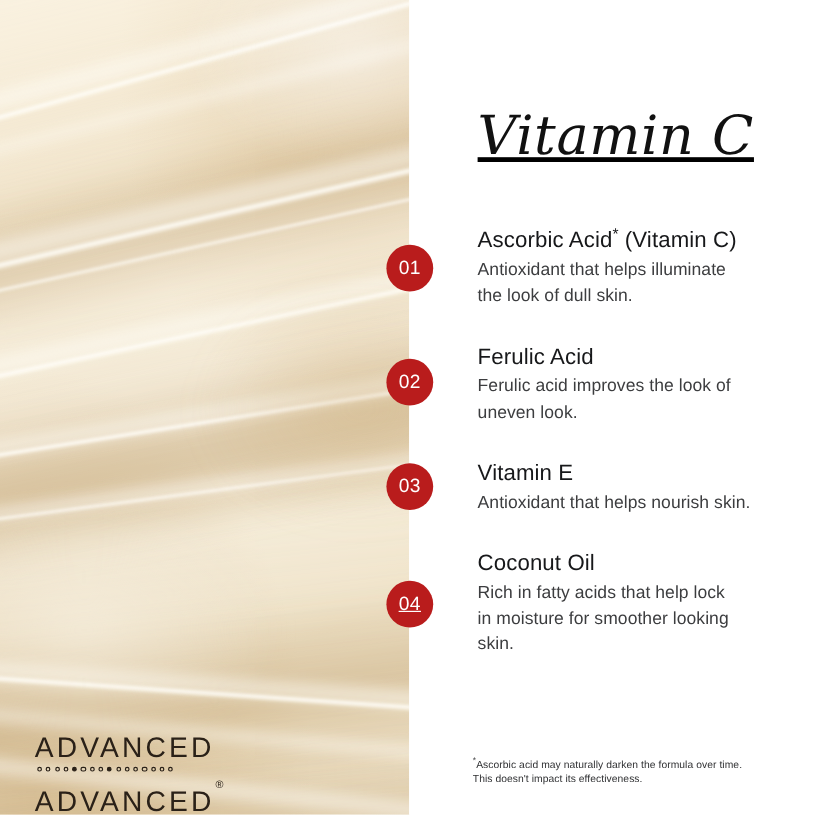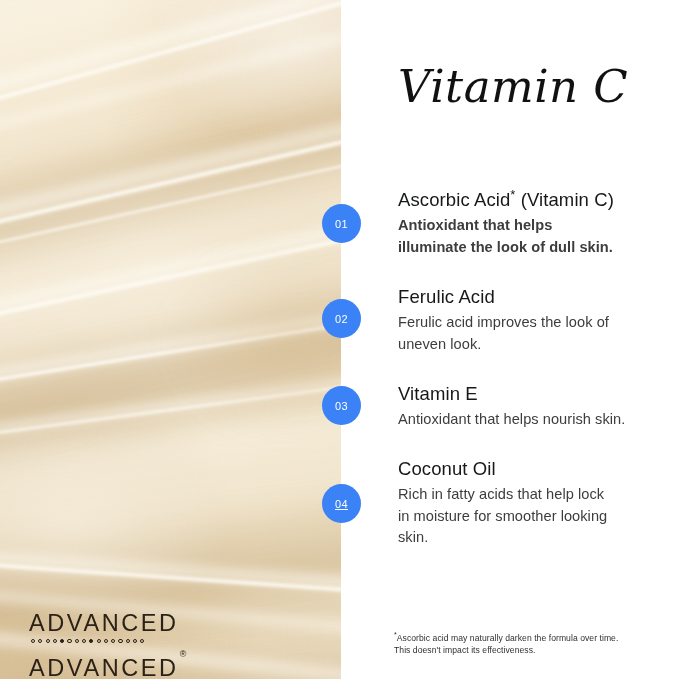--- a/index.html
+++ b/index.html
@@ -79,22 +79,23 @@
     left: 341px;
     top: 0;
     width: 338px;
     height: 679px;
     background: #ffffff;
   }
 
   #title-block {
     position: absolute;
     left: 57px;
-    top: 64px;
+    top: 90px;
     width: 270px;
+    text-decoration: underline;
   }
 
   #product-title {
     font-family: "DejaVu Serif", "Liberation Serif", serif;
     font-style: italic;
     font-size: 45px;
     line-height: 1.02;
     color: #111111;
     letter-spacing: .5px;
     white-space: nowrap;
@@ -139,23 +140,23 @@
     margin-top: 4px;
     letter-spacing: .05px;
   }
 
   
   .badge {
     position: absolute;
     width: 39px;
     height: 39px;
     border-radius: 50%;
-    background: #3b82f6;
+    background: #b91c1c;
     color: #ffffff;
-    font-size: 11px;
+    font-size: 16px;
     font-weight: 400;
     letter-spacing: .4px;
     display: flex;
     align-items: center;
     justify-content: center;
     z-index: 5;
   }
 
   
   #footnote {
@@ -288,21 +289,21 @@
   <div id="content-panel">
 
     <div id="title-block">
       <div id="product-title">Vitamin C</div>
     </div>
 
     <div class="ingredient" style="top:187px;">
       <div class="ing-title">
         <span>Ascorbic Acid</span><span class="ast">*</span><span> (Vitamin C)</span>
       </div>
-      <div class="ing-desc" style="width:215px;font-weight:bold;">Antioxidant that helps illuminate the look of dull skin.</div>
+      <div class="ing-desc" style="width:215px;">Antioxidant that helps illuminate the look of dull skin.</div>
     </div>
 
     <div class="ingredient" style="top:286px;">
       <div class="ing-title">
         <span>Ferulic Acid</span>
       </div>
       <div class="ing-desc" style="width:228px;">Ferulic acid improves the look of uneven look.</div>
     </div>
 
     <div class="ingredient" style="top:383px;">

